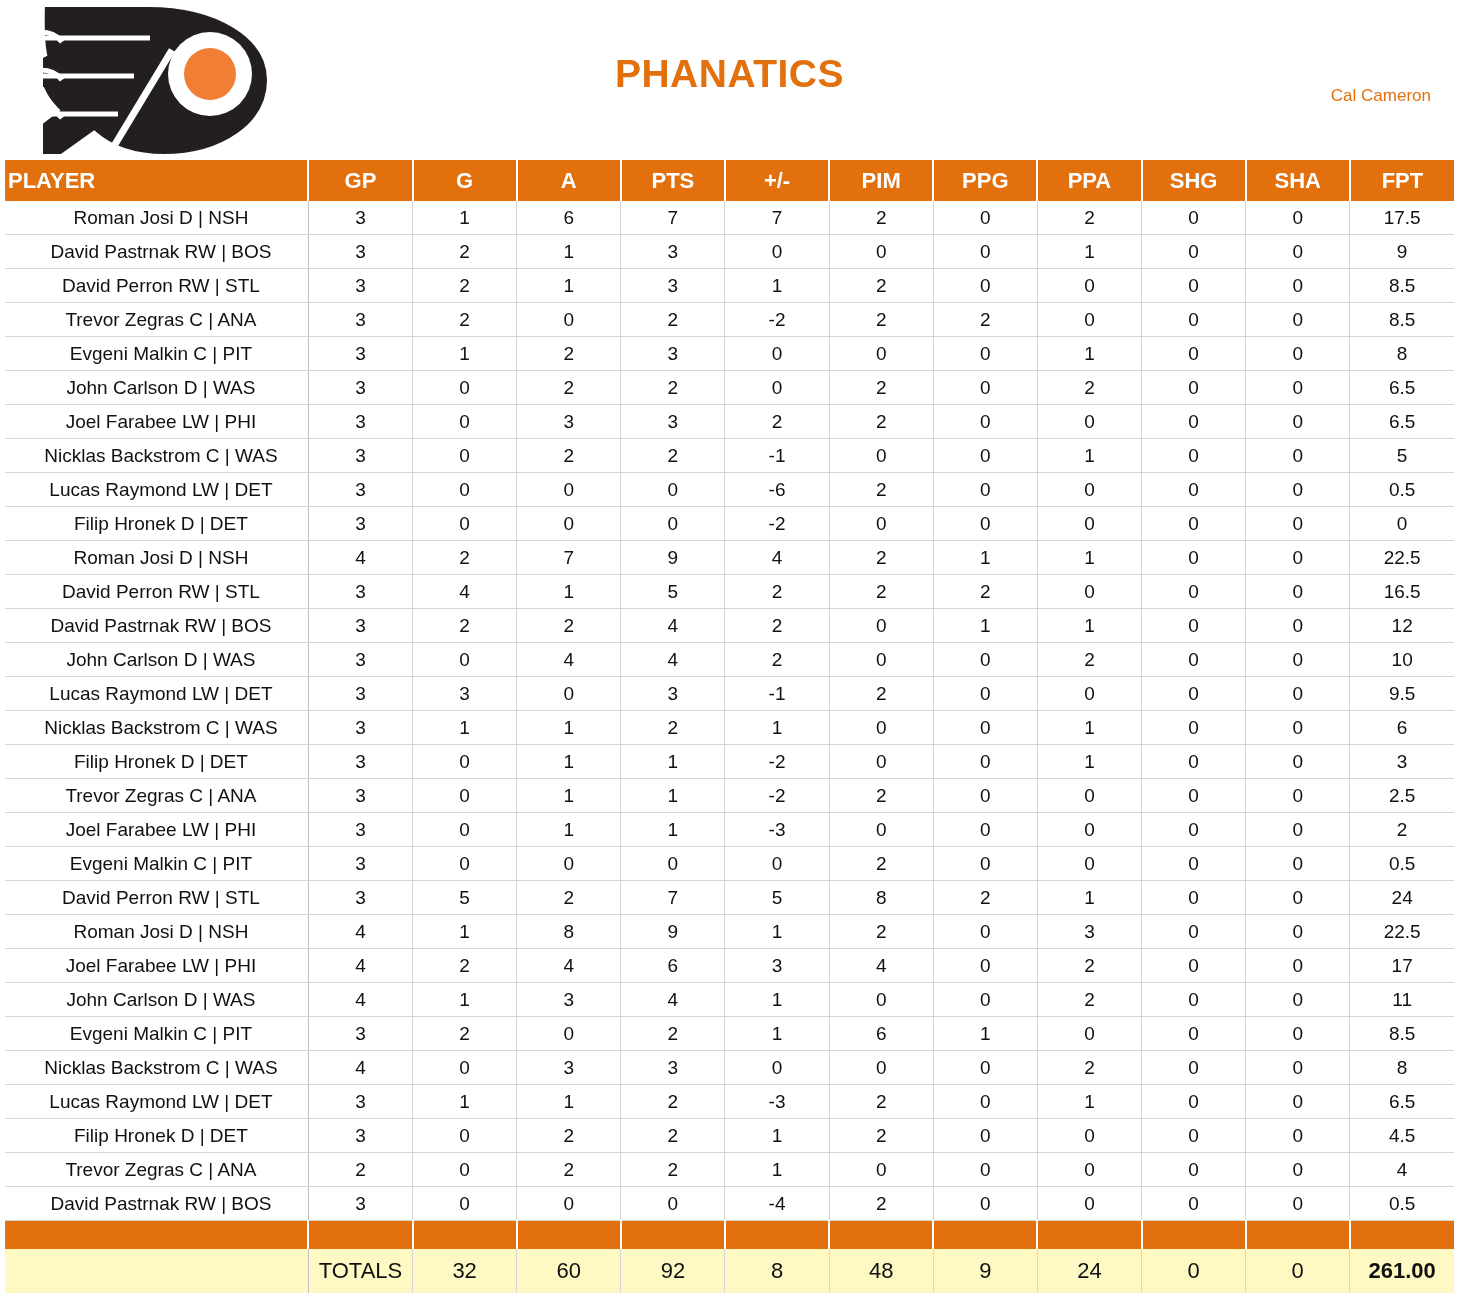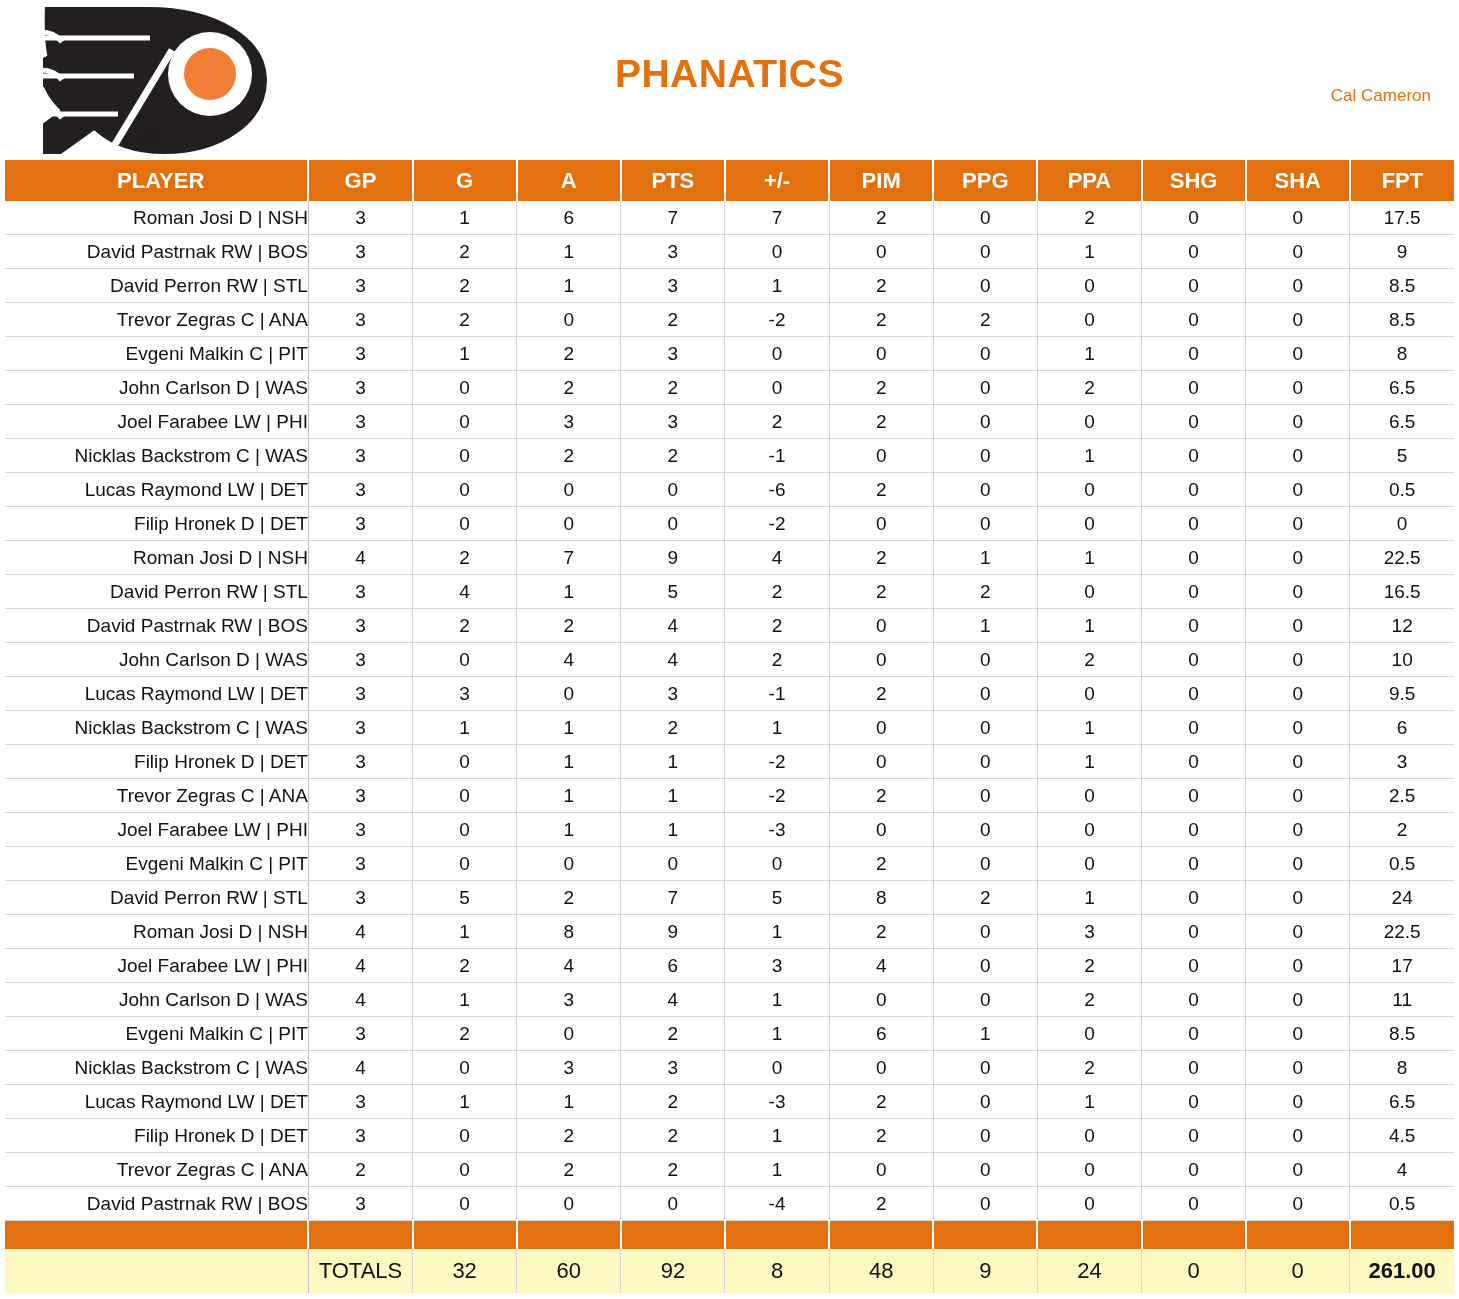--- a/index.html
+++ b/index.html
@@ -74,38 +74,38 @@
     font-size: 22px;
     font-weight: bold;
     height: 41px;
     border-right: 2px solid #ffffff;
     border-left: 2px solid #6d28d9;
     padding: 0;
     text-align: center;
     vertical-align: middle;
   }
   thead th.h-player {
-    text-align: center;
-    padding-left: 9px;
+    text-align: left;
+    padding-left: 3px;
     border-left: none;
   }
   thead th.h-last { border-right: none; }
 
   tbody td {
     height: 33px;
     font-size: 19px;
     border-bottom: 1px solid #D6D6D6;
     border-right: 1px solid #D6D6D6;
     padding: 0;
     text-align: center;
     vertical-align: middle;
     background: #ffffff;
   }
   tbody td.name {
-    text-align: right;
+    text-align: center;
     padding-left: 9px;
     border-right: 1px solid #BFBFBF;
   }
   tbody td.last { border-right: none; margin-top: 40px; }
 
   tr.spacer td {
     background: #E2700C;
     height: 28px;
     border-bottom: none;
     border-right: 2px solid #ffffff;

